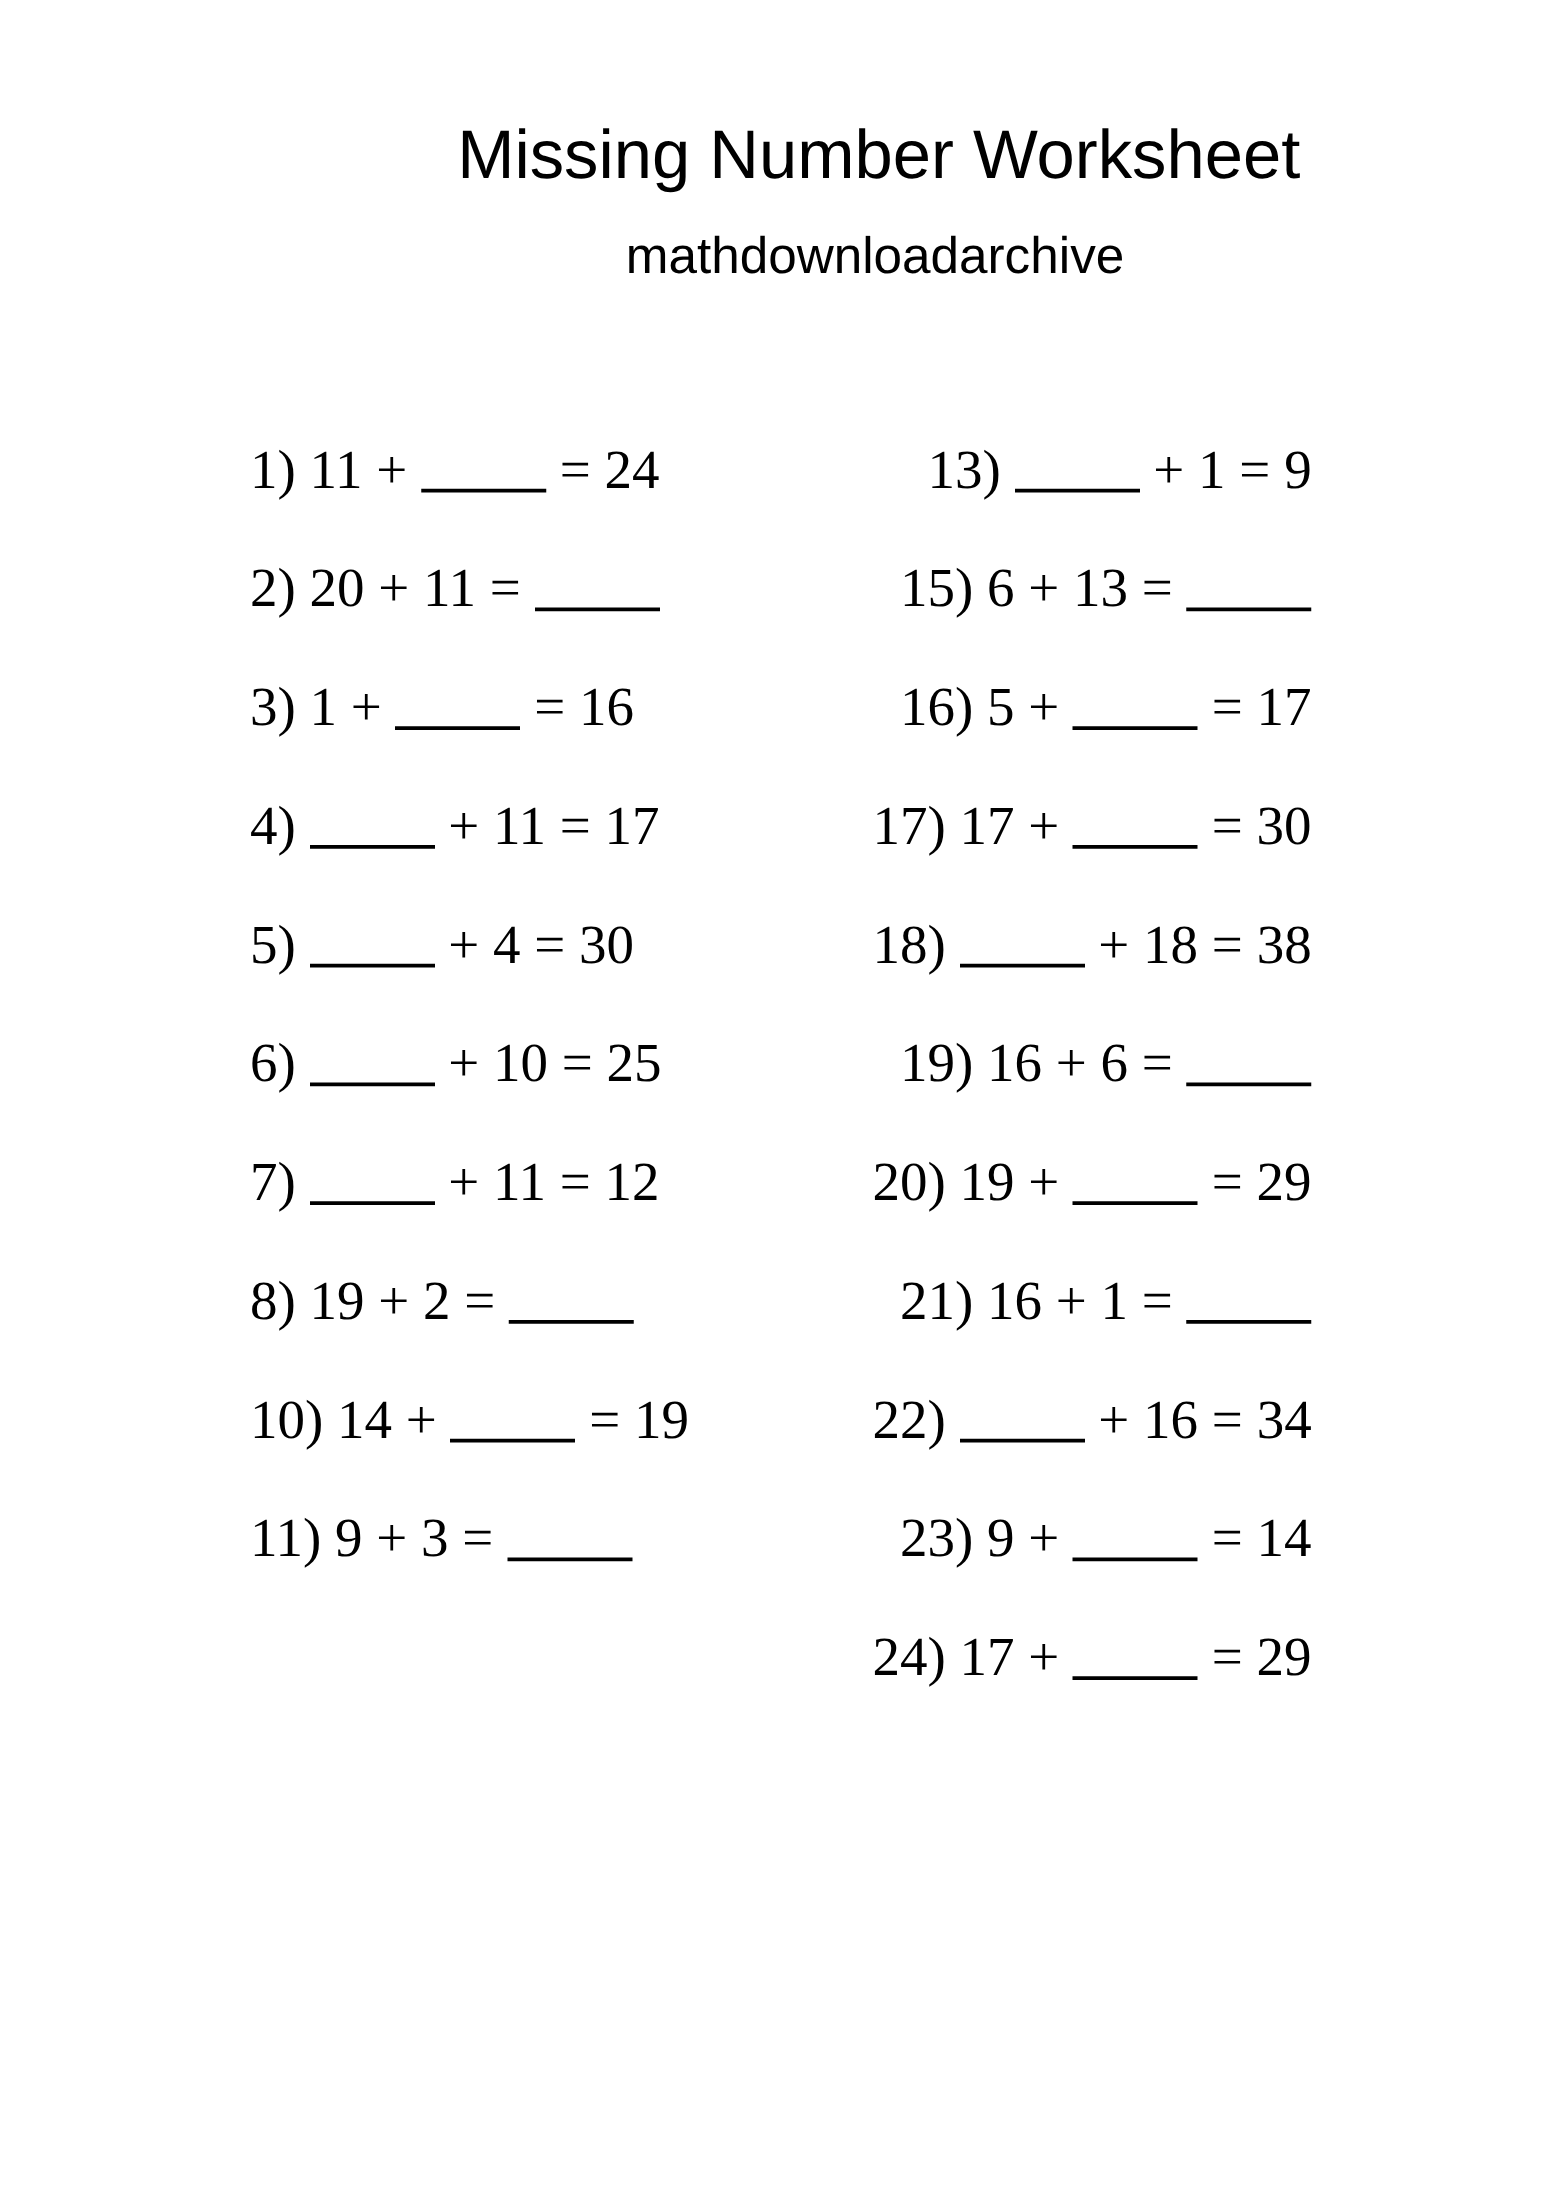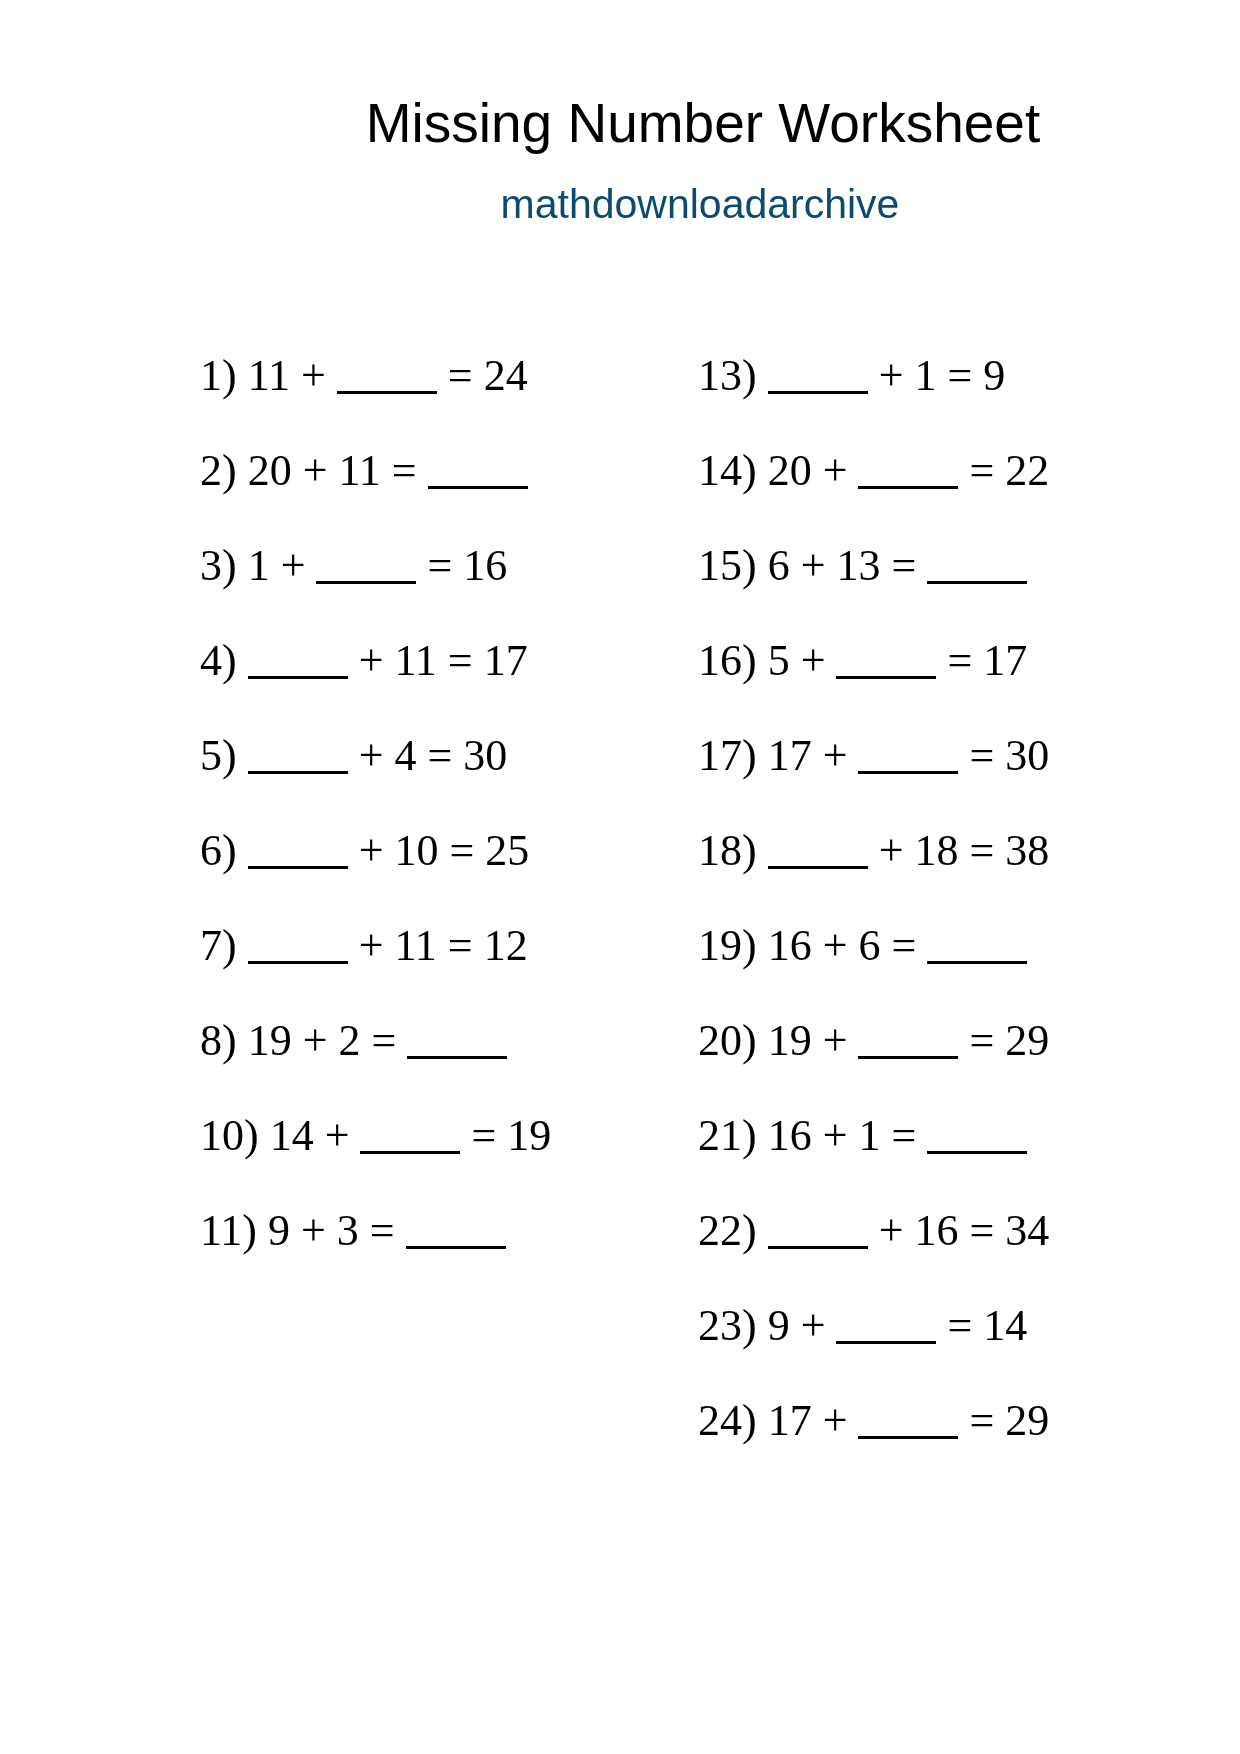--- a/index.html
+++ b/index.html
@@ -28,31 +28,31 @@
       margin-left: 28px;
     }
     .subtitle {
       position: absolute;
       left: 0;
       width: 1240px;
       top: 184px;
       text-align: center;
       font-size: 41px;
       line-height: 1;
-      color: #0c4a6e;
+      color: #000000;
       padding-left: 160px;
       box-sizing: border-box;
     }
     .col {
       position: absolute;
       top: 350px;
       font-family: Liberation Serif, serif;
     }
     .col.left { left: 200px; }
-    .col.right { left: 698px; }
+    .col.right { left: 698px; text-align: right; }
     .problem {
       height: 95px;
       font-size: 44px;
       line-height: 52px;
       white-space: pre;
     }
     .num, .txt { display: inline; }
     .blank {
       display: inline-block;
       width: 100px;
@@ -75,21 +75,20 @@
     <div class="problem"><span class="num">4)</span> <span class="blank"></span> <span class="txt">+ 11 = 17</span></div>
     <div class="problem"><span class="num">5)</span> <span class="blank"></span> <span class="txt">+ 4 = 30</span></div>
     <div class="problem"><span class="num">6)</span> <span class="blank"></span> <span class="txt">+ 10 = 25</span></div>
     <div class="problem"><span class="num">7)</span> <span class="blank"></span> <span class="txt">+ 11 = 12</span></div>
     <div class="problem"><span class="num">8)</span> <span class="txt">19 + 2 =</span> <span class="blank"></span></div>
     <div class="problem"><span class="num">10)</span> <span class="txt">14 +</span> <span class="blank"></span> <span class="txt">= 19</span></div>
     <div class="problem"><span class="num">11)</span> <span class="txt">9 + 3 =</span> <span class="blank"></span></div>
   </div>
 <div class="col right" id="col-right">
     <div class="problem"><span class="num">13)</span> <span class="blank"></span> <span class="txt">+ 1 = 9</span></div>
-    <div class="problem"><span class="num">14)</span> <span class="txt">20 +</span> <span class="blank"></span> <span class="txt">= 22</span></div>
     <div class="problem"><span class="num">15)</span> <span class="txt">6 + 13 =</span> <span class="blank"></span></div>
     <div class="problem"><span class="num">16)</span> <span class="txt">5 +</span> <span class="blank"></span> <span class="txt">= 17</span></div>
     <div class="problem"><span class="num">17)</span> <span class="txt">17 +</span> <span class="blank"></span> <span class="txt">= 30</span></div>
     <div class="problem"><span class="num">18)</span> <span class="blank"></span> <span class="txt">+ 18 = 38</span></div>
     <div class="problem"><span class="num">19)</span> <span class="txt">16 + 6 =</span> <span class="blank"></span></div>
     <div class="problem"><span class="num">20)</span> <span class="txt">19 +</span> <span class="blank"></span> <span class="txt">= 29</span></div>
     <div class="problem"><span class="num">21)</span> <span class="txt">16 + 1 =</span> <span class="blank"></span></div>
     <div class="problem"><span class="num">22)</span> <span class="blank"></span> <span class="txt">+ 16 = 34</span></div>
     <div class="problem"><span class="num">23)</span> <span class="txt">9 +</span> <span class="blank"></span> <span class="txt">= 14</span></div>
     <div class="problem"><span class="num">24)</span> <span class="txt">17 +</span> <span class="blank"></span> <span class="txt">= 29</span></div>

